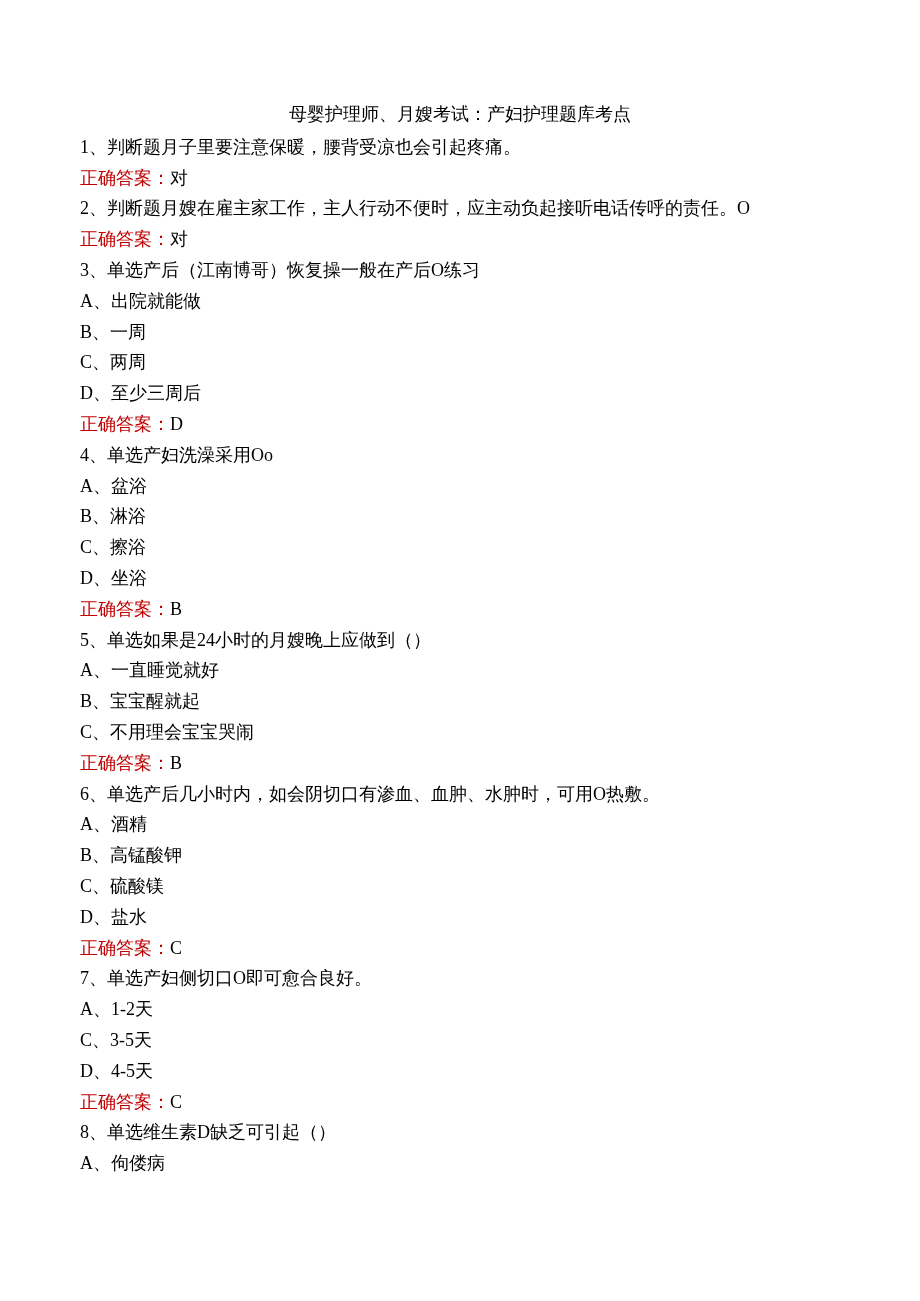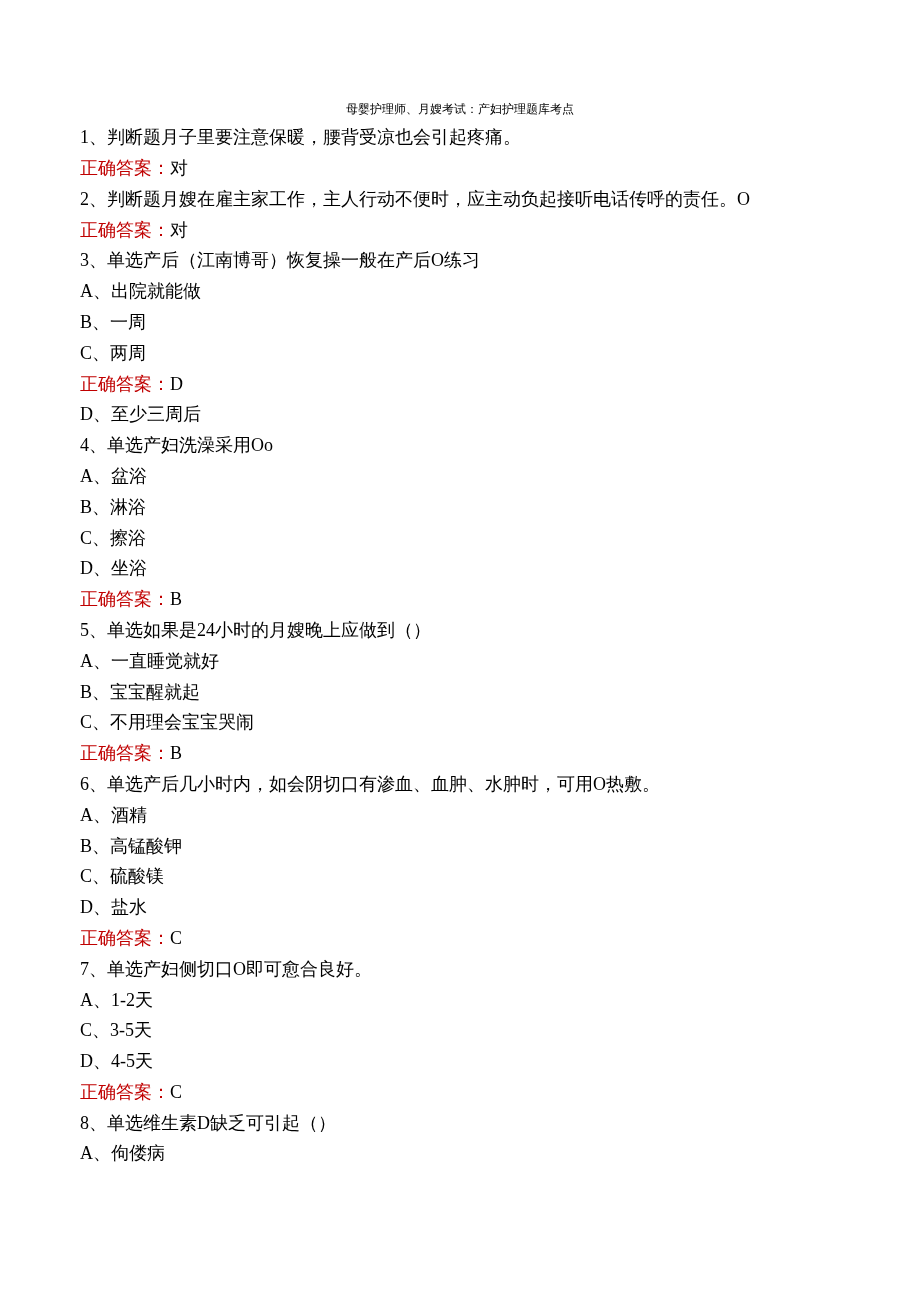--- a/index.html
+++ b/index.html
@@ -8,21 +8,21 @@
       line-height: 1.6;
       color: #000;
       background: #fff;
       margin: 0;
       padding: 100px 80px 60px 80px;
       width: 920px;
       box-sizing: border-box;
     }
     .title {
       text-align: center;
-      font-size: 12px;
+      font-size: 18px;
       margin-bottom: 4px;
     }
     .line {
       margin: 2px 0;
     }
     .answer-label {
       color: #c00000;
       text-align: right;
     }
     .answer-value {
@@ -35,22 +35,22 @@
 <div class="title">母婴护理师、月嫂考试：产妇护理题库考点</div>
 <div id="content">
     <div class="line">1、判断题月子里要注意保暖，腰背受凉也会引起疼痛。</div>
     <div class="line"><span class="answer-label">正确答案：</span><span class="answer-value">对</span></div>
     <div class="line">2、判断题月嫂在雇主家工作，主人行动不便时，应主动负起接听电话传呼的责任。O</div>
     <div class="line"><span class="answer-label">正确答案：</span><span class="answer-value">对</span></div>
     <div class="line">3、单选产后（江南博哥）恢复操一般在产后O练习</div>
     <div class="line">A、出院就能做</div>
     <div class="line">B、一周</div>
     <div class="line">C、两周</div>
+    <div class="line">D、至少三周后</div>
     <div class="line"><span class="answer-label">正确答案：</span><span class="answer-value">D</span></div>
-    <div class="line">D、至少三周后</div>
     <div class="line">4、单选产妇洗澡采用Oo</div>
     <div class="line">A、盆浴</div>
     <div class="line">B、淋浴</div>
     <div class="line">C、擦浴</div>
     <div class="line">D、坐浴</div>
     <div class="line"><span class="answer-label">正确答案：</span><span class="answer-value">B</span></div>
     <div class="line">5、单选如果是24小时的月嫂晚上应做到（）</div>
     <div class="line">A、一直睡觉就好</div>
     <div class="line">B、宝宝醒就起</div>
     <div class="line">C、不用理会宝宝哭闹</div>

